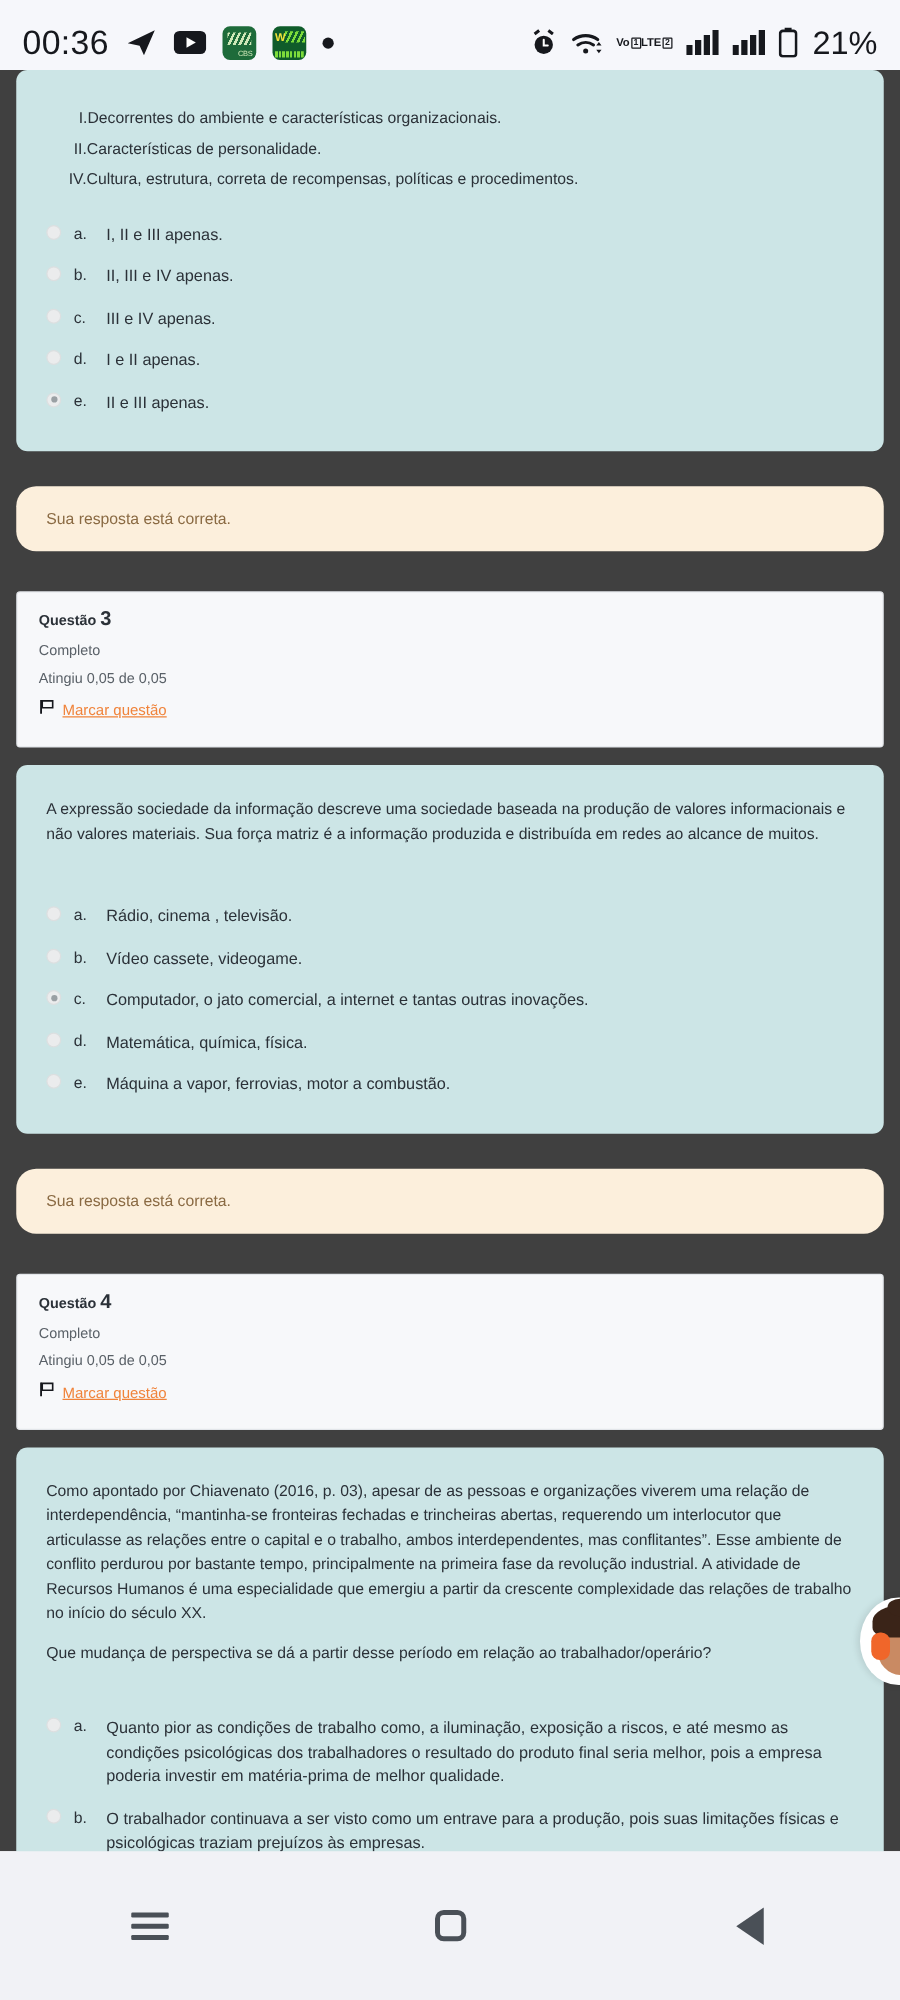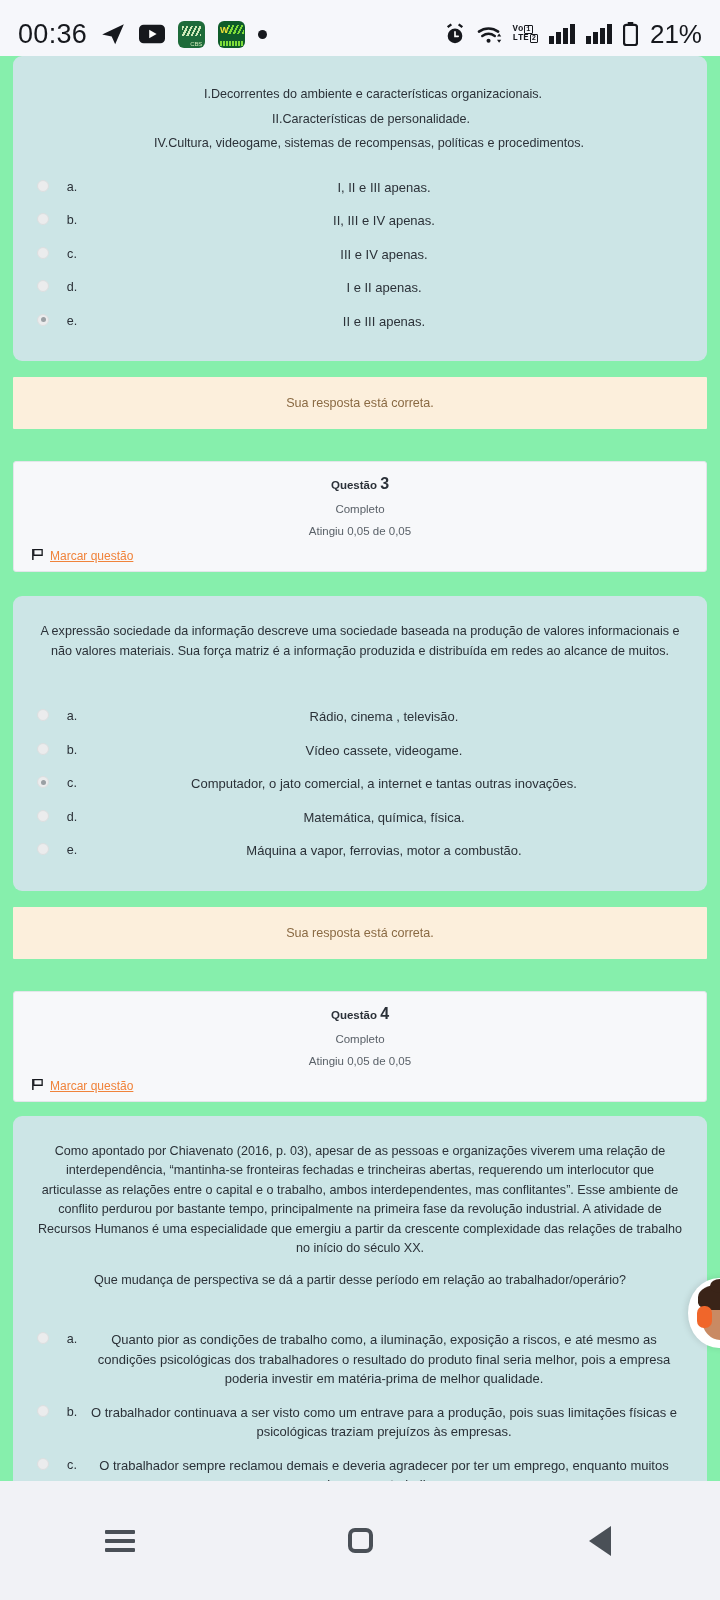--- a/index.html
+++ b/index.html
@@ -38,26 +38,26 @@
     background: repeating-linear-gradient(115deg,#7ddc3a 0 2px,#0f5c2a 2px 4px);
   }
   .appicon.win:before {
     content: "Win"; position: absolute; left: 2px; top: 5px;
     font-size: 9px; font-weight: bold; color: #f2e23a; line-height: 1;
   }
   .winbar { position: absolute; left: 2px; bottom: 2px; width: 23px; height: 5px;
     background: repeating-linear-gradient(90deg,#7ddc3a 0 2px,#0f5c2a 2px 3px); }
   .dot-small { width: 9px; height: 9px; border-radius: 50%; background: #16181d; }
   .sb-pct { font-size: 26px; font-weight: 500; color: #16181d; margin-left: 1px; }
-  .volte { display:flex; flex-direction:column; line-height:1; font-size:9px; font-weight:700; color:#16181d;font-family:Liberation Mono, monospace; }
+  .volte { display:flex; flex-direction:row; line-height:1; font-size:9px; font-weight:700; color:#16181d; }
   .volte span { display:flex; align-items:center; gap:1px; }
   .volte b { border:1px solid #16181d; font-size:7px; padding:0 1px; border-radius:1px; }
 
   
-  .content { position: absolute; top: 56px; left: 0; width: 720px; height: 1425px; background: #86efac; text-align: center; }
+  .content { position: absolute; top: 56px; left: 0; width: 720px; height: 1425px; background: #404040; }
 
   .qpanel {
     background: #cce5e6;
     border-radius: 9px;
     margin: 0 13px;
     padding: 26px 24px 30px 24px;
   }
   .qpanel p { font-size: 12.6px; color: #2b3138; line-height: 1.95; }
   .qpanel p.roman { margin-left: 18px; }
   .qpanel p.roman.i  { margin-left: 26px; }
@@ -73,27 +73,27 @@
     position: relative;
   }
   .radio.sel:after {
     content:""; position:absolute; left:2.5px; top:2.5px; width:5px; height:5px;
     border-radius:50%; background:#9aa0a4;
   }
   .ans-letter { flex: 0 0 26px; font-size: 12.6px; color: #2b3138; line-height: 1.5; }
   .ans-text { font-size: 13px; color: #2b3138; line-height: 1.5; flex: 1; }
 
   .feedback {
-    background: #fcefdc; border-radius: 1px; margin: 16px 13px 0 13px;
+    background: #fcefdc; border-radius: 16px; margin: 28px 13px 0 13px;
     padding: 19px 24px; font-size: 12.6px; color: #8a6a43;
   }
 
   .qhead {
     background: #f7f8fa; border: 1px solid #e3e6ea; border-radius: 3px;
-    margin: 32px 13px 0 13px; padding: 13px 17px 6px 17px;
+    margin: 32px 13px 0 13px; padding: 13px 17px 20px 17px;
   }
   .qhead .qh-title { font-size: 11.5px; font-weight: bold; color: #2b3138; margin-bottom: 10px; }
   .qhead .qh-title .num { font-size: 16px; font-weight: bold; }
   .qhead .qh-row { font-size: 11.5px; color: #5a6168; margin-bottom: 10px; }
   .qh-flag { display: flex; align-items: center; gap: 6px; }
   .qh-flag a { font-size: 12px; color: #f0833a; text-decoration: underline; }
 
   .avatar-bubble {
     position: absolute; left: 688px; top: 1278px;
     width: 62px; height: 70px; border-radius: 50% 0 0 50%/50% 0 0 50%;
@@ -207,21 +207,21 @@
       </span>
       <span class="sb-pct">21%</span>
     </div>
   </div>
 
   <div class="content">
 
     <div class="qpanel">
       <p class="roman i">I.Decorrentes do ambiente e características organizacionais.</p>
       <p class="roman ii">II.Características de personalidade.</p>
-      <p class="roman">IV.Cultura, videogame, sistemas de recompensas, políticas e procedimentos.</p>
+      <p class="roman">IV.Cultura, estrutura, correta de recompensas, políticas e procedimentos.</p>
 
       <div class="answers">
         <div class="ans">
           <span class="radio"></span>
           <span class="ans-letter">a.</span>
           <span class="ans-text">I, II e III apenas.</span>
         </div>
         <div class="ans">
           <span class="radio"></span>
           <span class="ans-letter">b.</span>
@@ -258,21 +258,21 @@
         <span>
           <svg width="13" height="13" viewBox="0 0 14 14">
               <path d="M2 1v12" stroke="#16181d" stroke-width="1.6"></path>
               <path d="M3 1.8h9v6H3z" fill="none" stroke="#16181d" stroke-width="1.4"></path>
             </svg>
         </span>
         <a href="#">Marcar questão</a>
       </div>
     </div>
 
-    <div class="qpanel" style="margin-top:24px;">
+    <div class="qpanel" style="margin-top:14px;">
       <div class="qtext">A expressão sociedade da informação descreve uma sociedade baseada na produção de valores informacionais e não valores materiais. Sua força matriz é a informação produzida e distribuída em redes ao alcance de muitos.</div>
 
       <div class="answers" style="margin-top:46px;">
         <div class="ans">
           <span class="radio"></span>
           <span class="ans-letter">a.</span>
           <span class="ans-text">Rádio, cinema , televisão.</span>
         </div>
         <div class="ans">
           <span class="radio"></span>

